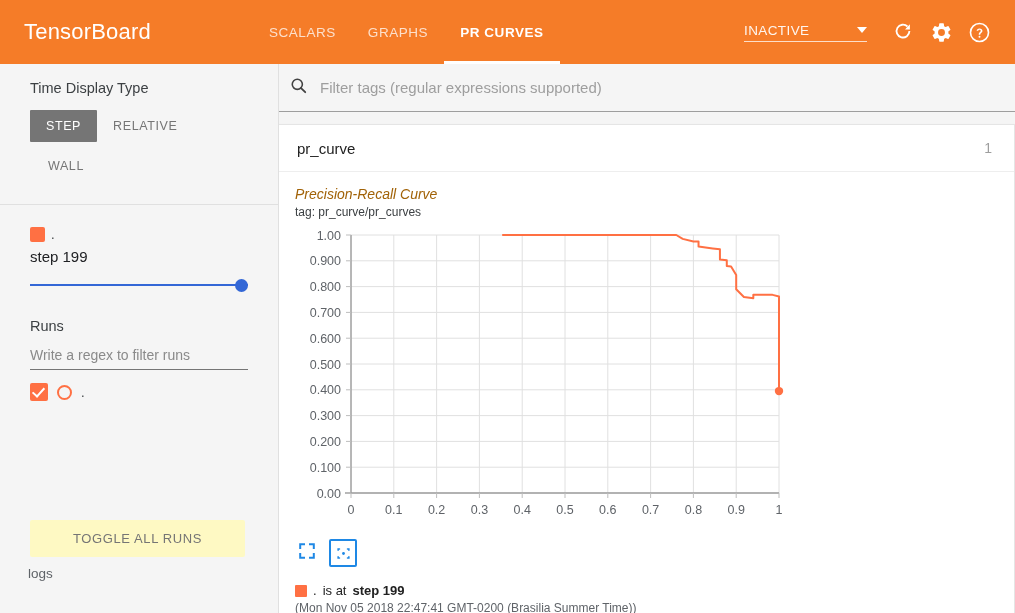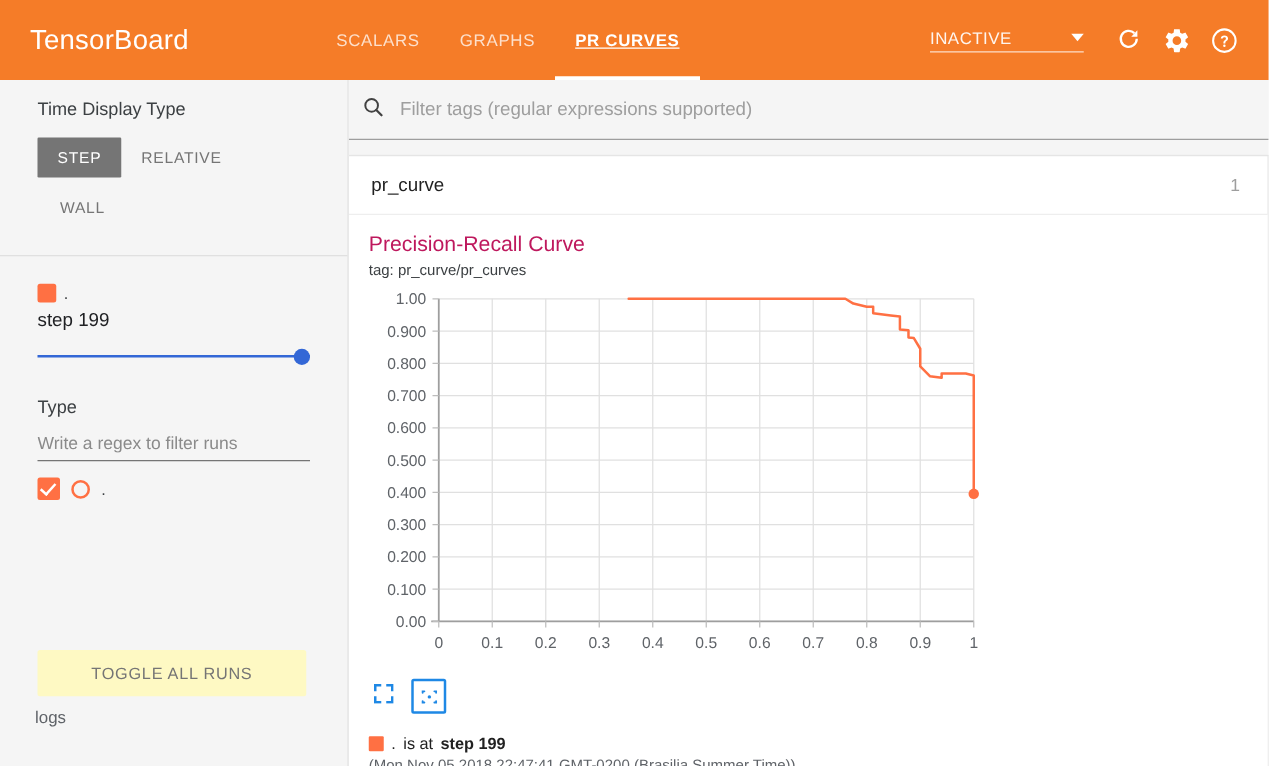--- a/index.html
+++ b/index.html
@@ -38,21 +38,21 @@
     height: 64px;
     padding: 0 16px;
     color: rgba(255,255,255,0.76);
     font-size: 13.5px;
     letter-spacing: .55px;
     text-transform: uppercase;
     position: relative;
     cursor: pointer;
     white-space: nowrap;
   }
-  .tab.active { color: #fff; font-weight: bold; text-decoration: underline; }
+  .tab.active { color: #fff; font-weight: bold; }
   .tab.active::after {
     content:"";
     position: absolute; left: 0; right: 0; bottom: 0; height: 3px;
     background: #fff;
   }
   .header-right {
     margin-left: auto;
     display: flex;
     align-items: center;
     gap: 6px;
@@ -253,21 +253,21 @@
     height: 46px;
     display: flex; align-items: center;
     padding: 0 22px 0 18px;
     border-bottom: 1px solid #eee;
     cursor: pointer;
   }
   .tag-name { font-size: 15px; color: #212121; }
   .tag-count { margin-left: auto; font-size: 14px; color: #9e9e9e; }
 
   .chart-wrap { padding: 14px 0 0 16px; background:#fff; position: relative; height: 432px; }
-  .chart-title { font-size: 17px; color: #be185d; }
+  .chart-title { font-size: 14px; color: #a16207; font-style: italic; }
   .chart-sub { font-size: 12px; color: #3c4043; margin-top: 3px; }
 
   .plot { position: relative; width: 500px; height: 300px; margin-top: 10px; margin-left: 0; }
   .plot svg { display:block; }
 
   .chart-btns { display: flex; gap: 10px; margin-top: 10px; margin-left: 0px; }
   .cbtn {
     width: 24px; height: 24px;
     display: flex; align-items: center; justify-content: center;
     cursor: pointer;
@@ -345,21 +345,21 @@
           <span class="swatch"></span>
           <span class="swatch-lbl">.</span>
         </div>
         <div class="step-lbl">step 199</div>
         <div class="slider">
           <div class="track"></div>
           <div class="knob"></div>
         </div>
       </div>
 
-      <div class="runs-head">Type</div>
+      <div class="runs-head">Runs</div>
 
       <div class="regex-wrap">
         <input class="regex-input" type="text" placeholder="Write a regex to filter runs" style="">
       </div>
 
       <div class="run-item">
         <span class="cb"></span>
         <span class="circ"></span>
         <span class="run-name">.</span>
       </div>

